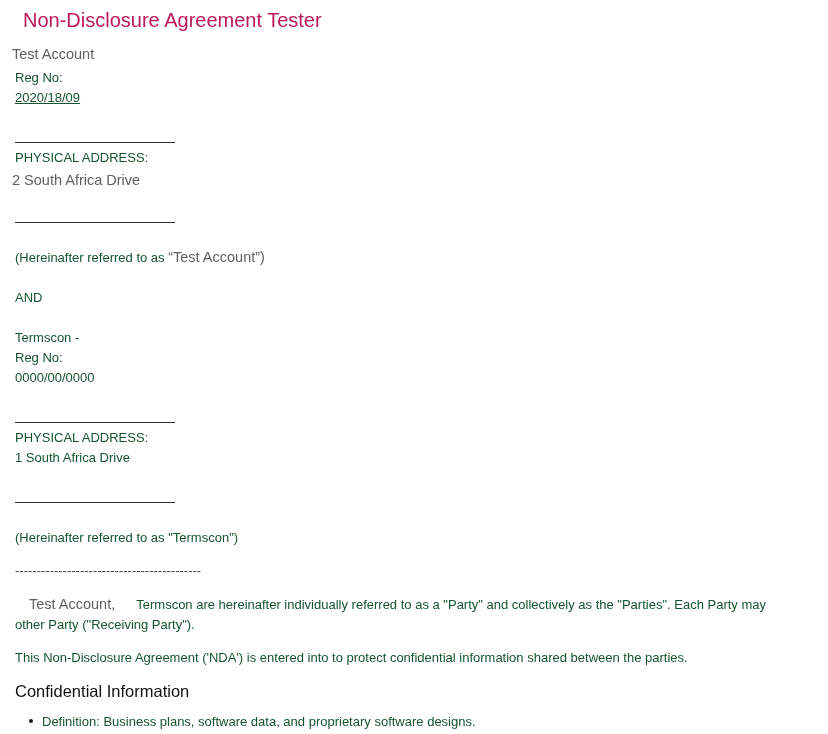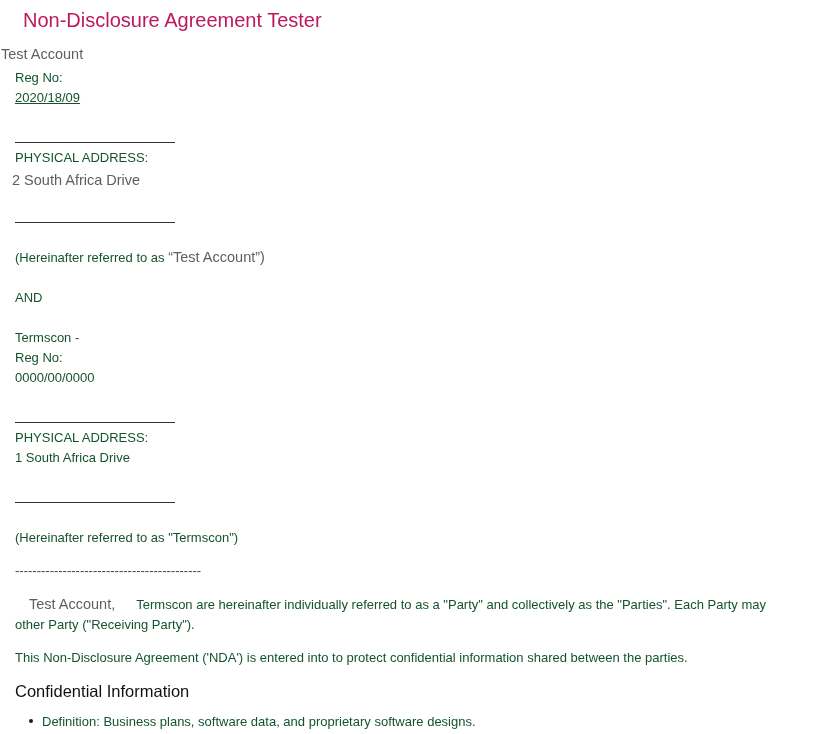--- a/index.html
+++ b/index.html
@@ -57,21 +57,21 @@
     }
     b { font-weight: normal; }
   </style>
 </head>
 <body>
 
 <div class="doc">
 
   <div class="abs title">Non-Disclosure Agreement Tester</div>
 
-  <div class="abs gray" style="left:1px; top:46px;text-align:right;">Test Account</div>
+  <div class="abs gray" style="left:12px; top:46px;text-align:right;">Test Account</div>
   <div class="abs line" style="left:15px; top:70px;">Reg No:</div>
   <div class="abs line" style="left:15px; top:90px;text-decoration:underline;">2020/18/09</div>
 
   <div class="sig" style="top:142px;"></div>
   <div class="abs line" style="left:15px; top:150px;">PHYSICAL ADDRESS:</div>
   <div class="abs gray" style="left:12px; top:172px;">2 South Africa Drive</div>
 
   <div class="sig" style="top:222px;"></div>
 
   <div class="abs" style="left:15px; top:249px;">

